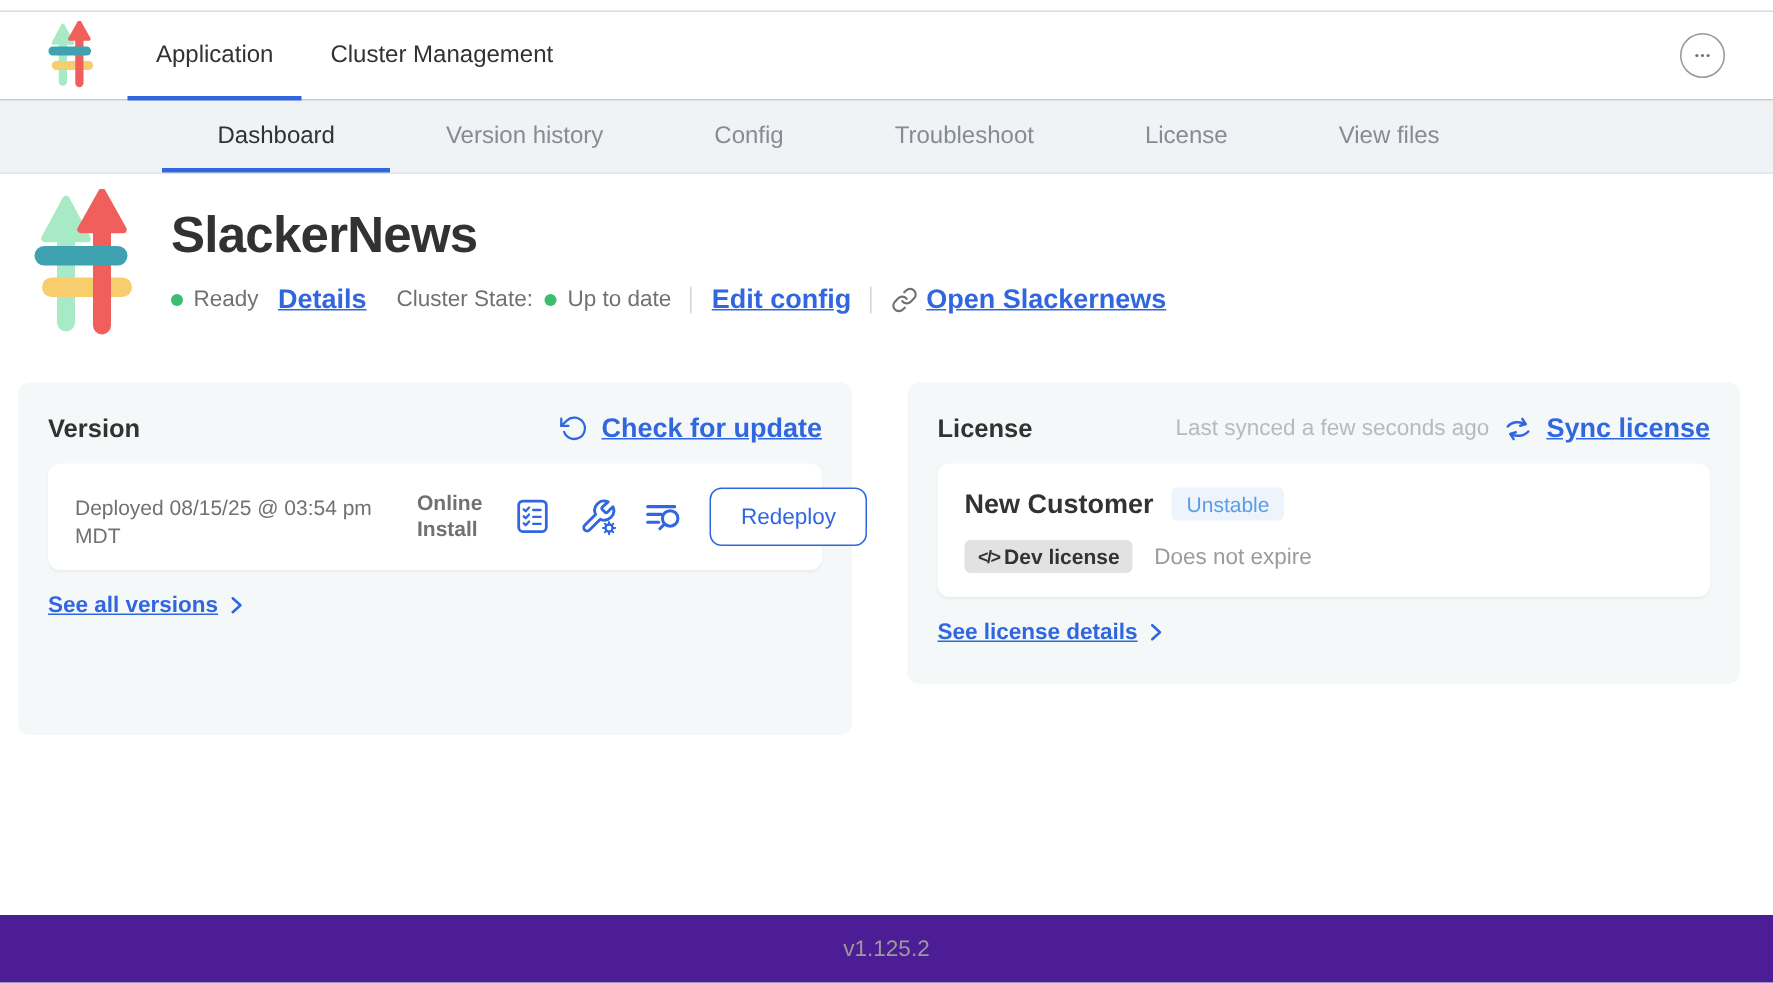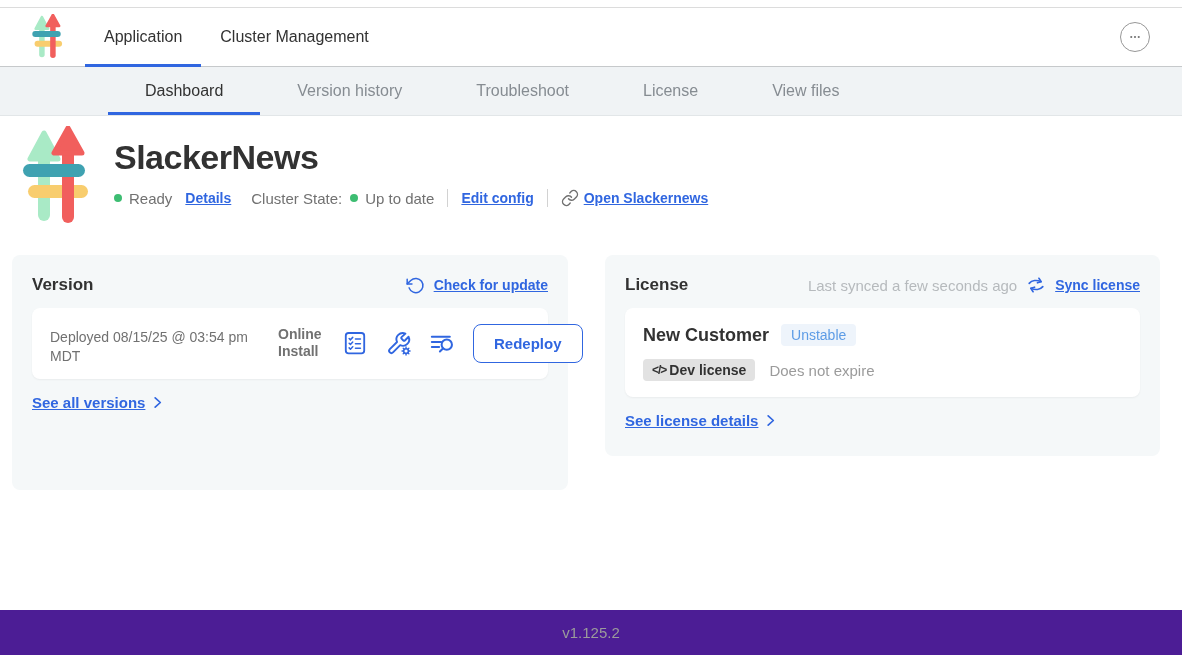--- a/index.html
+++ b/index.html
@@ -32,21 +32,21 @@
     height:3px; background:#3066e0; }
 
   
   .app-header { display:flex; padding:10px 0 0 18px; }
   .app-header .big-logo { flex:0 0 auto; }
   .app-head-text { margin:12px 0 0 24px; }
   .app-title { font-size:34px; font-weight:700; letter-spacing:-0.5px; color:#323232; }
   .status-row { display:flex; align-items:center; margin-top:12px; font-size:15px; color:#717171; }
   .dot { width:8px; height:8px; border-radius:50%; background:#3dbd72; flex:0 0 auto; }
   .status-row .lbl { margin-left:7px; }
-  a.link { color:#3066e0; font-weight:600; text-decoration:underline; font-size:14px; cursor:pointer; }
+  a.link { color:#3066e0; font-weight:600; text-decoration:underline; font-size:18px; cursor:pointer; }
   .status-row .link { margin-left:13px; }
   .status-row .cluster-lbl { margin-left:20px; margin-right:8px; }
   .vdivider { width:1px; height:18px; background:#d2d2d2; margin:0 13px; }
   .open-app { display:flex; align-items:center; gap:5px; }
 
   
   .card { position:absolute; background:#f5f8f9; border-radius:8px; padding:20px; }
   .card-version { top:255px; left:12px; width:556px; height:235px; }
   .card-license { top:255px; left:605px; width:555px; height:201px; }
   .card-head { display:flex; align-items:center; }
@@ -61,21 +61,21 @@
   .v-left { width:228px; flex:0 0 auto; }
   .v-num-row { display:flex; align-items:baseline; }
   .v-num { font-size:30px; font-weight:700; color:#323232; }
   .v-seq { font-size:14px; color:#9b9b9b; margin-left:12px; }
   .badge-green { display:inline-block; margin-top:9px; background:#41c282; color:#fff;
     font-size:14px; font-weight:500; padding:4px 10px; border-radius:4px; }
   .deployed { margin-top:7px; font-size:14px; color:#717171; width:215px; line-height:1.35; }
   .v-right { margin-left:auto; align-self:center; display:flex; align-items:center; gap:17px; }
   .install-type { font-size:14px; font-weight:600; color:#717171; width:46px; line-height:1.25; }
   .icon-btn { width:27px; height:27px; display:flex; align-items:center; justify-content:center; cursor:pointer; }
-  .btn-outline { background:#fff; border:1px solid #3066e0; color:#3066e0; font-weight:700;
+  .btn-outline { background:#fff; border:1px solid #3066e0; color:#3066e0; font-weight:400;
     font-size:15px; padding:10px 20px; border-radius:8px; cursor:pointer;
     font-family:"Liberation Sans","DejaVu Sans",sans-serif; }
   .card-footer-link { display:flex; align-items:center; gap:5px; margin-top:15px; }
   .card-footer-link .link { font-size:15px; }
 
   
   .lic-name-row { display:flex; align-items:center; }
   .lic-name { font-size:18px; font-weight:700; color:#323232; }
   .badge-channel { margin-left:12px; background:#eef4fb; color:#5d9ce6; font-size:14px;
     padding:3px 10px; border-radius:4px; }
@@ -135,20 +135,23 @@
     </svg>
   </div>
 </div>
 
 <div class="sub-nav">
   <div class="sub-tab active">
       <span>Dashboard</span>
     </div>
   <div class="sub-tab">
       <span>Version history</span>
+    </div>
+  <div class="sub-tab">
+      <span>Config</span>
     </div>
   <div class="sub-tab">
       <span>Troubleshoot</span>
     </div>
   <div class="sub-tab">
       <span>License</span>
     </div>
   <div class="sub-tab">
       <span>View files</span>
     </div>

